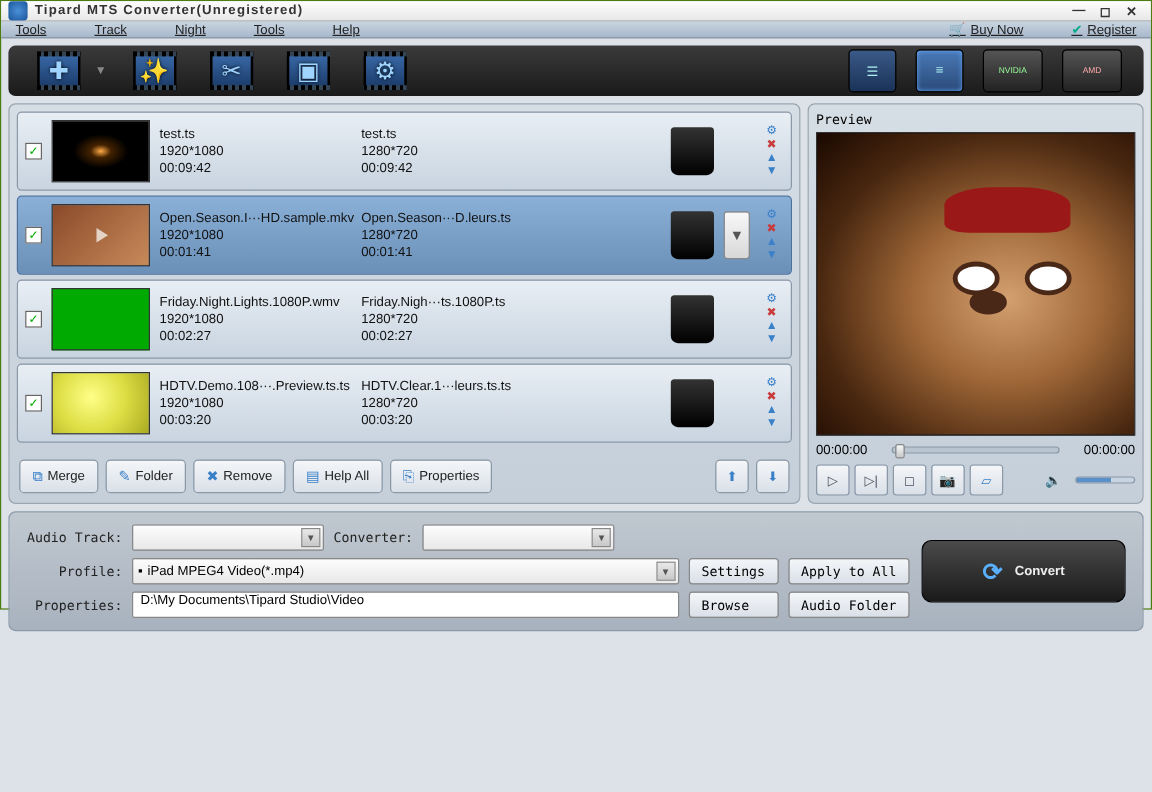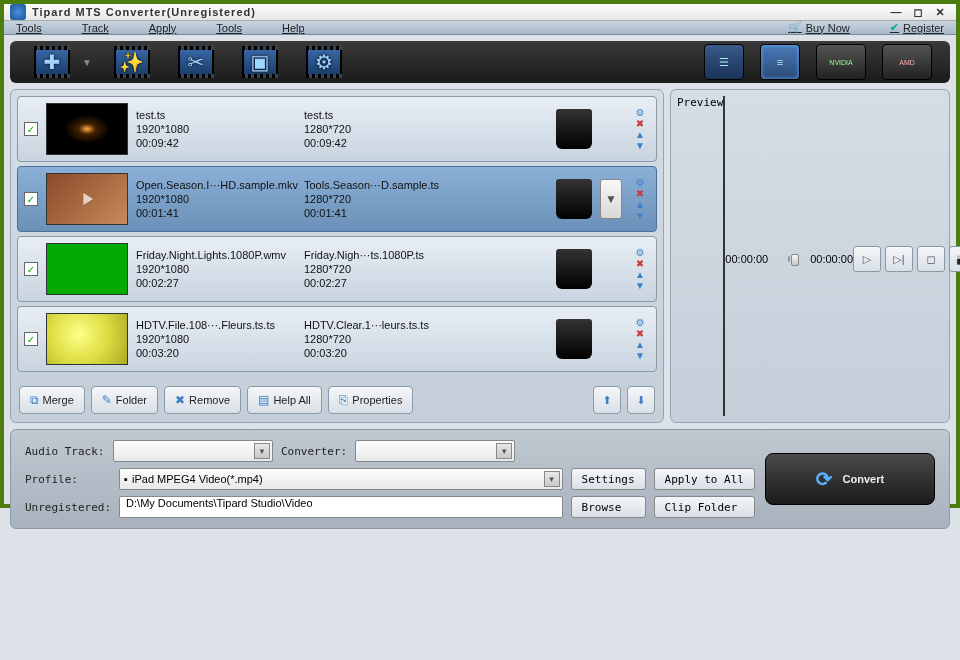--- a/index.html
+++ b/index.html
@@ -1,17 +1,17 @@
 <!DOCTYPE html>
 <html><head>
 <meta charset="utf-8">
 <style>
 *{box-sizing:border-box;margin:0;padding:0;font-family:Tahoma,Arial,sans-serif;font-size:11px}
 body{background:#dce2e8;width:960px;height:660px;overflow:hidden}
-.window{width:960px;height:508px;display:flex;flex-direction:column;border:4px solid #4d7c0f}
+.window{width:960px;height:508px;display:flex;flex-direction:column;border:1px solid #4d7c0f}
 .titlebar{height:26px;background:linear-gradient(#fdfdfd,#e8e8e8);display:flex;align-items:center;padding:0 6px;border-bottom:1px solid #aaa}
 .titlebar .icon{width:16px;height:16px;background:radial-gradient(circle,#4a90d9,#1a5599);border-radius:3px;margin-right:6px}
 .titlebar .title{flex:1;font-weight:bold;color:#333;letter-spacing:1px}
 .winbtns{display:flex;gap:2px}
 .winbtn{width:20px;height:16px;display:flex;align-items:center;justify-content:center;cursor:pointer;font-weight:bold;color:#333}
 .menubar{height:26px;background:linear-gradient(#c8d4e0,#a8b8cc);display:flex;align-items:center;padding:0 12px;gap:40px;border-bottom:1px solid #7a8a9a}
 .menubar .menuitem{color:#222;cursor:pointer;text-decoration:underline}
 .menubar .spacer{flex:1}
 .menubar .rlink{display:flex;align-items:center;gap:4px;color:#222;text-decoration:underline}
 .menubar .cart{color:#0a8}
@@ -46,36 +46,36 @@
 .itemctl{display:flex;flex-direction:column;gap:1px;align-items:center;width:20px}
 .itemctl span{font-size:10px;line-height:10px;cursor:pointer}
 .gear{color:#3a80c9}
 .del{color:#c93a3a}
 .up,.dn{color:#3a80c9}
 .listactions{display:flex;gap:6px;padding:6px 2px 2px}
 .actbtn{height:28px;padding:0 10px;background:linear-gradient(#f4f6f8,#dae0e8);border:1px solid #8a98a8;border-radius:4px;display:flex;align-items:center;gap:4px;cursor:pointer;color:#222;font-family:monospace}
 .actbtn .ico{font-size:12px}
 .listspacer{flex:1}
 .sqbtn{width:28px;height:28px;background:linear-gradient(#f4f6f8,#dae0e8);border:1px solid #8a98a8;border-radius:4px;display:flex;align-items:center;justify-content:center;color:#3a80c9;cursor:pointer}
-.preview{width:280px;background:linear-gradient(#d5dde5,#c5cfd9);border:1px solid #99a5b0;border-radius:6px;padding:6px;display:flex;flex-direction:row}
+.preview{width:280px;background:linear-gradient(#d5dde5,#c5cfd9);border:1px solid #99a5b0;border-radius:6px;padding:6px;display:flex;flex-direction:column}
 .prevlabel{font-family:monospace;margin-bottom:4px}
 .prevscreen{flex:1;background:#1a0800;border:1px solid #333;position:relative;overflow:hidden}
 .bear{position:absolute;inset:0;background:radial-gradient(ellipse at 60% 55%,#d4a070 0%,#a06838 35%,#4a2810 70%,#1a0800 100%)}
 .bear::before{content:"";position:absolute;left:40%;top:18%;width:40%;height:15%;background:#9a1818;border-radius:40% 40% 20% 20%}
 .bear::after{content:"";position:absolute;left:48%;top:52%;width:12%;height:8%;background:#4a2818;border-radius:50%;box-shadow:50px -20px 0 0 #fff,50px -20px 0 4px #4a2818,-10px -20px 0 0 #fff,-10px -20px 0 4px #4a2818}
 .timebar{display:flex;align-items:center;gap:20px;margin-top:6px;font-family:monospace;font-size:10px}
 .slider{flex:1;height:6px;background:#b8c4d0;border:1px solid #8a98a8;border-radius:3px;position:relative}
 .slider .handle{position:absolute;left:2px;top:-3px;width:8px;height:12px;background:linear-gradient(#f8f8f8,#c8c8c8);border:1px solid #888;border-radius:2px}
 .playctl{display:flex;gap:4px;margin-top:6px;align-items:center}
 .pbtn{width:28px;height:26px;background:linear-gradient(#f4f6f8,#dae0e8);border:1px solid #8a98a8;border-radius:3px;display:flex;align-items:center;justify-content:center;color:#556;cursor:pointer;font-size:11px}
 .volslider{width:50px;height:6px;background:linear-gradient(90deg,#5a90c8 60%,#c8d4e0 60%);border:1px solid #8a98a8;border-radius:3px}
 .bottompanel{margin:6px;padding:10px 14px;background:linear-gradient(#c0c8d0,#a8b2be);border:1px solid #8a98a8;border-radius:6px;display:flex;align-items:center;gap:10px}
 .bpform{display:grid;grid-template-columns:auto 1fr auto auto;gap:6px 8px;align-items:center;flex:1}
 .bpform .row1{grid-column:1/5;display:flex;align-items:center;gap:8px}
-.lbl{font-family:monospace;color:#222;text-align:left;min-width:80px}
+.lbl{font-family:monospace;color:#222;text-align:right;min-width:80px}
 .combo{height:22px;background:linear-gradient(#fdfdfd,#e8e8e8);border:1px solid #888;border-radius:2px;display:flex;align-items:center;padding:0 4px;font-family:monospace;position:relative}
 .combo .dd{position:absolute;right:2px;top:2px;width:16px;height:16px;background:linear-gradient(#e8e8e8,#c8c8c8);border:1px solid #888;display:flex;align-items:center;justify-content:center;font-size:8px;color:#555}
 .field{height:22px;background:#fff;border:1px solid #888;border-radius:2px;display:flex;align-items:flex-start;padding:0 6px;font-family:monospace}
 .sbtn{height:22px;padding:0 10px;background:linear-gradient(#f4f6f8,#dae0e8);border:1px solid #888;border-radius:3px;display:flex;align-items:center;cursor:pointer;font-family:monospace}
 .convertbtn{width:170px;height:52px;background:linear-gradient(#4a4a4a,#1a1a1a);border:1px solid #000;border-radius:8px;display:flex;align-items:center;justify-content:center;gap:10px;cursor:pointer;color:#eee;font-size:17px;font-weight:bold;font-family:monospace}
 .convertbtn .arrows{color:#5ab0ff;font-size:20px}
 </style>
 </head>
 <body>
 
@@ -87,21 +87,21 @@
     <div class="winbtns">
       <div class="winbtn">—</div>
       <div class="winbtn">◻</div>
       <div class="winbtn">✕</div>
     </div>
   </div>
 
   <div class="menubar">
     <span class="menuitem">Tools</span>
     <span class="menuitem">Track</span>
-    <span class="menuitem">Apply</span>
+    <span class="menuitem">Night</span>
     <span class="menuitem">Tools</span>
     <span class="menuitem">Help</span>
     <span class="spacer"></span>
     <span class="rlink">
         <span class="cart">🛒</span>
         <span>Buy Now</span>
       </span>
     <span class="rlink">
         <span class="check">✔</span>
         <span>Register</span>
@@ -170,21 +170,21 @@
 
       <div class="fileitem selected">
         <div class="chk">✓</div>
         <div class="thumb t2"></div>
         <div class="fileinfo">
           <span>Open.Season.I···HD.sample.mkv</span>
           <span>1920*1080</span>
           <span>00:01:41</span>
         </div>
         <div class="fileinfo2">
-          <span>Tools.Season···D.sample.ts</span>
+          <span>Open.Season···D.leurs.ts</span>
           <span>1280*720</span>
           <span>00:01:41</span>
         </div>
         <div style="flex:1"></div>
         <div class="devicon"></div>
         <div class="devdrop">▼</div>
         <div class="itemctl">
           <span class="gear">⚙</span>
           <span class="del">✖</span>
           <span class="up">▲</span>
@@ -213,21 +213,21 @@
           <span class="del">✖</span>
           <span class="up">▲</span>
           <span class="dn">▼</span>
         </div>
       </div>
 
       <div class="fileitem">
         <div class="chk">✓</div>
         <div class="thumb t4"></div>
         <div class="fileinfo">
-          <span>HDTV.File.108···.Fleurs.ts.ts</span>
+          <span>HDTV.Demo.108···.Preview.ts.ts</span>
           <span>1920*1080</span>
           <span>00:03:20</span>
         </div>
         <div class="fileinfo2">
           <span>HDTV.Clear.1···leurs.ts.ts</span>
           <span>1280*720</span>
           <span>00:03:20</span>
         </div>
         <div style="flex:1"></div>
         <div class="devicon"></div>
@@ -307,26 +307,26 @@
           </div>
       </div>
       <span class="lbl">Profile:</span>
       <div class="combo">
           <span style="margin-right:4px">▪</span>
           <span>iPad MPEG4 Video(*.mp4)</span>
           <div class="dd">▼</div>
         </div>
       <div class="sbtn">Settings</div>
       <div class="sbtn">Apply to All</div>
-      <span class="lbl">Unregistered:</span>
+      <span class="lbl">Properties:</span>
       <div class="field">
           <span>D:\My Documents\Tipard Studio\Video</span>
         </div>
       <div class="sbtn">Browse</div>
-      <div class="sbtn">Clip Folder</div>
+      <div class="sbtn">Audio Folder</div>
     </div>
     <div class="convertbtn">
       <span class="arrows">⟳</span>
       <span>Convert</span>
     </div>
   </div>
 
 </div>
 
 </body></html>

